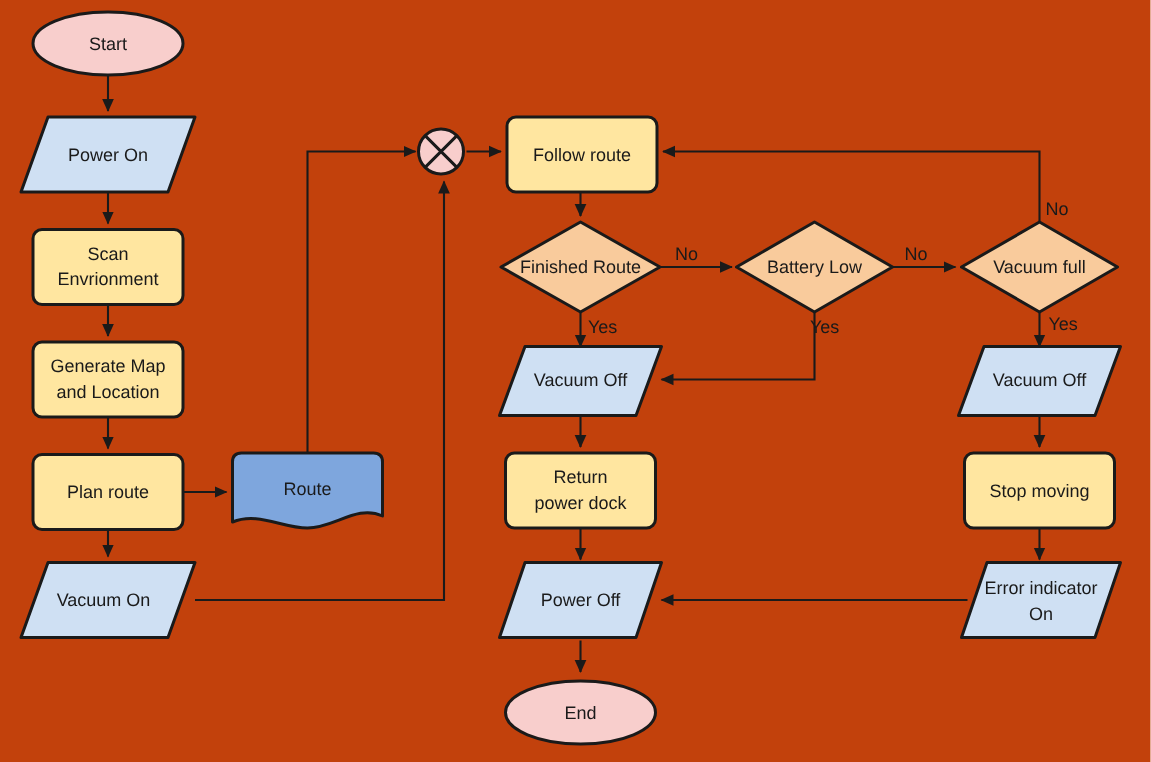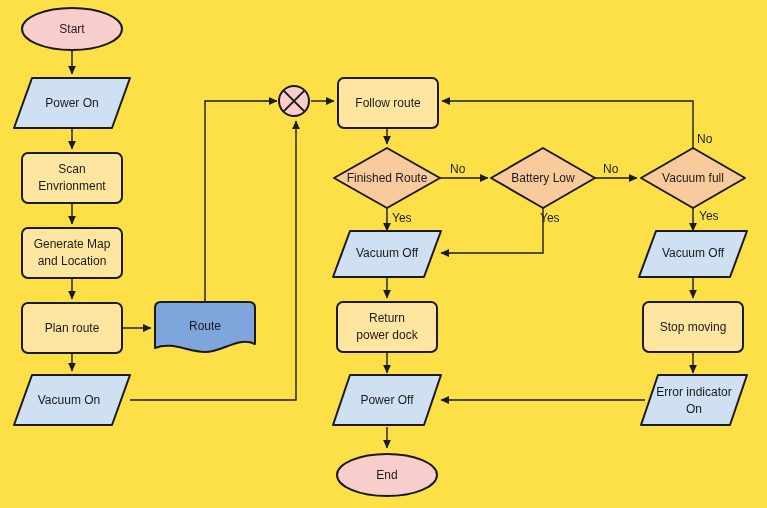--- a/index.html
+++ b/index.html
@@ -10,21 +10,21 @@
   body {
     width: 767px;
     height: 508px;
     overflow: hidden;
     font-family: "Liberation Sans", sans-serif;
   }
   #canvas {
     position: relative;
     width: 767px;
     height: 508px;
-    background: #fde047;
+    background: #c2410c;
   }
   svg#flow {
     display: block;
     width: 767px;
     height: 508px;
   }
   .shape-fill-terminator { fill: #f8cecc; }
   .shape-fill-process    { fill: #ffe6a0; }
   .shape-fill-io         { fill: #cfe0f3; }
   .shape-fill-decision   { fill: #f9cb9c; }

